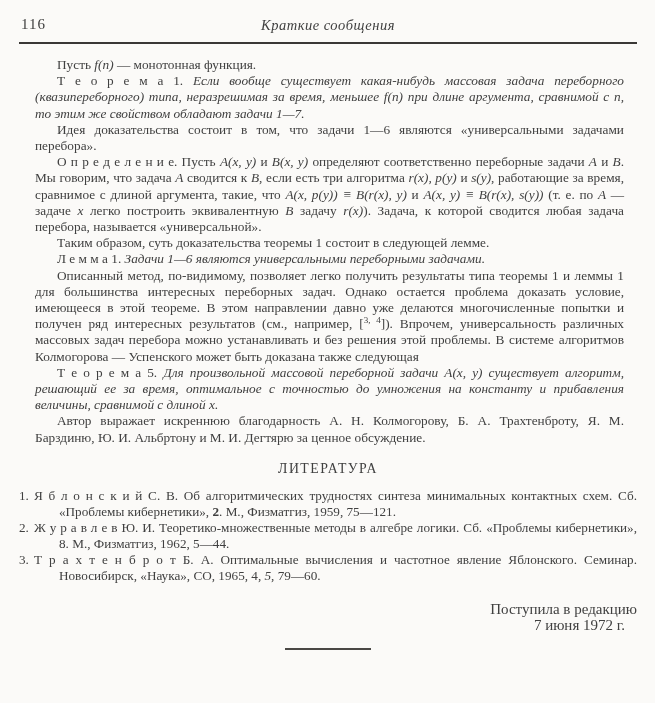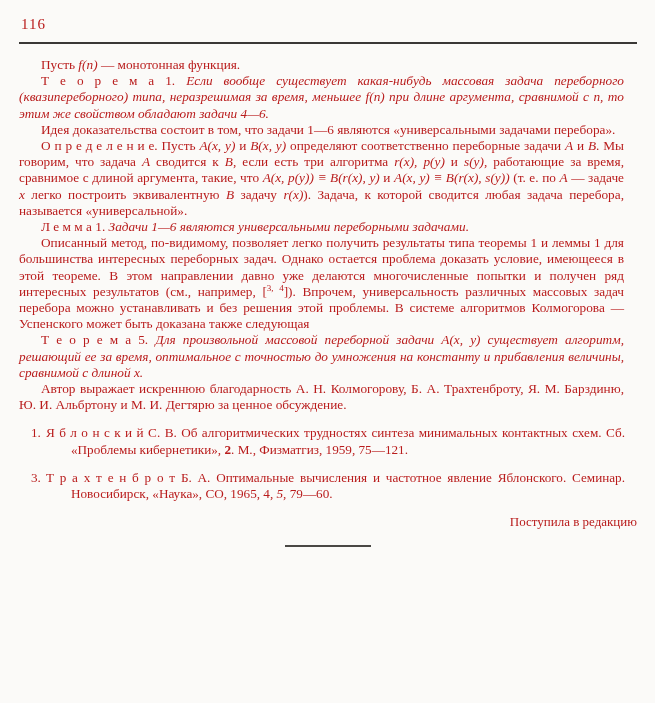--- a/index.html
+++ b/index.html
@@ -6,21 +6,21 @@
     margin: 0;
     padding: 0;
     background: #f7f6f3;
   }
   .page {
     position: relative;
     width: 655px;
     height: 703px;
     box-sizing: border-box;
     background: #fbfaf8;
-    color: #b91c1c;
+    color: #404040;
     font-family: "Liberation Serif", "DejaVu Serif", serif;
     padding: 14px 18px 0 19px;
     overflow: hidden;
   }
   
   .header {
     position: relative;
     height: 24px;
   }
   .page-number {
@@ -37,21 +37,21 @@
     padding-top: 3px;
     letter-spacing: 0.5px;
   }
   .header-rule {
     border: none;
     border-top: 2px solid #3a3836;
     margin: 4px 0 0 0;
   }
   
   .main-text {
-    margin: 13px 13px 0 0;
+    margin: 13px 13px 0 16px;
     font-size: 13.3px;
     line-height: 16.2px;
   }
   .para {
     margin: 0;
     text-indent: 22px;
     text-align: justify;
   }
   .seg-i, .seg-m { font-style: italic; }
   .seg-b { font-weight: bold; }
@@ -61,68 +61,73 @@
     text-align: center;
     font-size: 13.8px;
     letter-spacing: 1.5px;
     margin: 15px 0 11px 0;
   }
   .references {
     font-size: 13.2px;
     line-height: 16.1px;
   }
   .ref {
-    margin: 12px;
+    margin: 0;
     padding-left: 40px;
     text-indent: -40px;
     text-align: justify;
     font-family: Liberation Serif, serif;
   }
   .ref-num { margin-right: 5px; }
   
   .footer {
-    margin-top: 0;
+    margin-top: 17px;
     text-align: right;
-    font-size: 13px;
+    font-size: 15px;
     line-height: 16px;
   }
   .footer .received-date { padding-right: 12px; }
   .section-divider {
     border: none;
     border-top: 2px solid #4a4845;
     width: 86px;
     margin: 15px auto 0 auto;
   }
 </style>
 </head>
 <body>
 
 <div class="page">
 
   <div class="header">
     <span class="page-number">116</span>
+    <div class="running-title">Краткие сообщения</div>
   </div>
   <hr class="header-rule">
 
   <div class="main-text">
     <p class="para"><span>Пусть </span><span class="seg-m">f(n)</span><span> — монотонная функция.</span></p>
-    <p class="para"><span>Т е о р е м а 1. </span><span class="seg-i">Если вообще существует какая-нибудь массовая задача переборного (квазипереборного) типа, неразрешимая за время, меньшее f(n) при длине аргумента, сравнимой с n, то этим же свойством обладают задачи 4—6.</span></p>
+    <p class="para"><span>Т е о р е м а 1. </span><span class="seg-i">Если вообще существует какая-нибудь массовая задача переборного (квазипереборного) типа, неразрешимая за время, меньшее f(n) при длине аргумента, сравнимой с n, то этим же свойством обладают задачи 1—7.</span></p>
     <p class="para"><span>Идея доказательства состоит в том, что задачи 1—6 являются «универсальными задачами перебора».</span></p>
     <p class="para"><span>О п р е д е л е н и е. Пусть </span><span class="seg-m">A(x, y)</span><span> и </span><span class="seg-m">B(x, y)</span><span> определяют соответственно переборные задачи </span><span class="seg-m">A</span><span> и </span><span class="seg-m">B</span><span>. Мы говорим, что задача </span><span class="seg-m">A</span><span> сводится к </span><span class="seg-m">B</span><span>, если есть три алгоритма </span><span class="seg-m">r(x), p(y)</span><span> и </span><span class="seg-m">s(y)</span><span>, работающие за время, сравнимое с длиной аргумента, такие, что </span><span class="seg-m">A(x, p(y)) ≡ B(r(x), y)</span><span> и </span><span class="seg-m">A(x, y) ≡ B(r(x), s(y))</span><span> (т. е. по </span><span class="seg-m">A</span><span> — задаче </span><span class="seg-m">x</span><span> легко построить эквивалентную </span><span class="seg-m">B</span><span> задачу </span><span class="seg-m">r(x)</span><span>). Задача, к которой сводится любая задача перебора, называется «универсальной».</span></p>
+    <p class="para"><span>Таким образом, суть доказательства теоремы 1 состоит в следующей лемме.</span></p>
     <p class="para"><span>Л е м м а 1. </span><span class="seg-i">Задачи 1—6 являются универсальными переборными задачами.</span></p>
     <p class="para"><span>Описанный метод, по-видимому, позволяет легко получить результаты типа теоремы 1 и леммы 1 для большинства интересных переборных задач. Однако остается проблема доказать условие, имеющееся в этой теореме. В этом направлении давно уже делаются многочисленные попытки и получен ряд интересных результатов (см., например, [</span><sup>3, 4</sup><span>]). Впрочем, универсальность различных массовых задач перебора можно устанавливать и без решения этой проблемы. В системе алгоритмов Колмогорова — Успенского может быть доказана также следующая</span></p>
     <p class="para"><span>Т е о р е м а 5. </span><span class="seg-i">Для произвольной массовой переборной задачи </span><span class="seg-m">A(x, y)</span><span class="seg-i"> существует алгоритм, решающий ее за время, оптимальное с точностью до умножения на константу и прибавления величины, сравнимой с длиной </span><span class="seg-m">x</span><span class="seg-i">.</span></p>
     <p class="para"><span>Автор выражает искреннюю благодарность А. Н. Колмогорову, Б. А. Трахтенброту, Я. М. Барздиню, Ю. И. Альбртону и М. И. Дегтярю за ценное обсуждение.</span></p>
   </div>
 
+  <div class="lit-heading">ЛИТЕРАТУРА</div>
 
   <div class="references">
     <p class="ref"><span class="ref-num">1.</span><span class="ref-text"><span>Я б л о н с к и й С. В. Об алгоритмических трудностях синтеза минимальных контактных схем. Сб. «Проблемы кибернетики», </span><span class="seg-b">2</span><span>. М., Физматгиз, 1959, 75—121.</span></span></p>
+    <p class="ref"><span class="ref-num">2.</span><span class="ref-text"><span>Ж у р а в л е в Ю. И. Теоретико-множественные методы в алгебре логики. Сб. «Проблемы кибернетики», 8. М., Физматгиз, 1962, 5—44.</span></span></p>
     <p class="ref"><span class="ref-num">3.</span><span class="ref-text"><span>Т р а х т е н б р о т Б. А. Оптимальные вычисления и частотное явление Яблонского. Семинар. Новосибирск, «Наука», СО, 1965, 4, </span><span class="seg-i">5</span><span>, 79—60.</span></span></p>
   </div>
 
   <div class="footer">
     <div class="received-label">Поступила в редакцию</div>
+    <div class="received-date">7 июня 1972 г.</div>
   </div>
 
   <hr class="section-divider">
 
 </div>
 
 </body></html>

